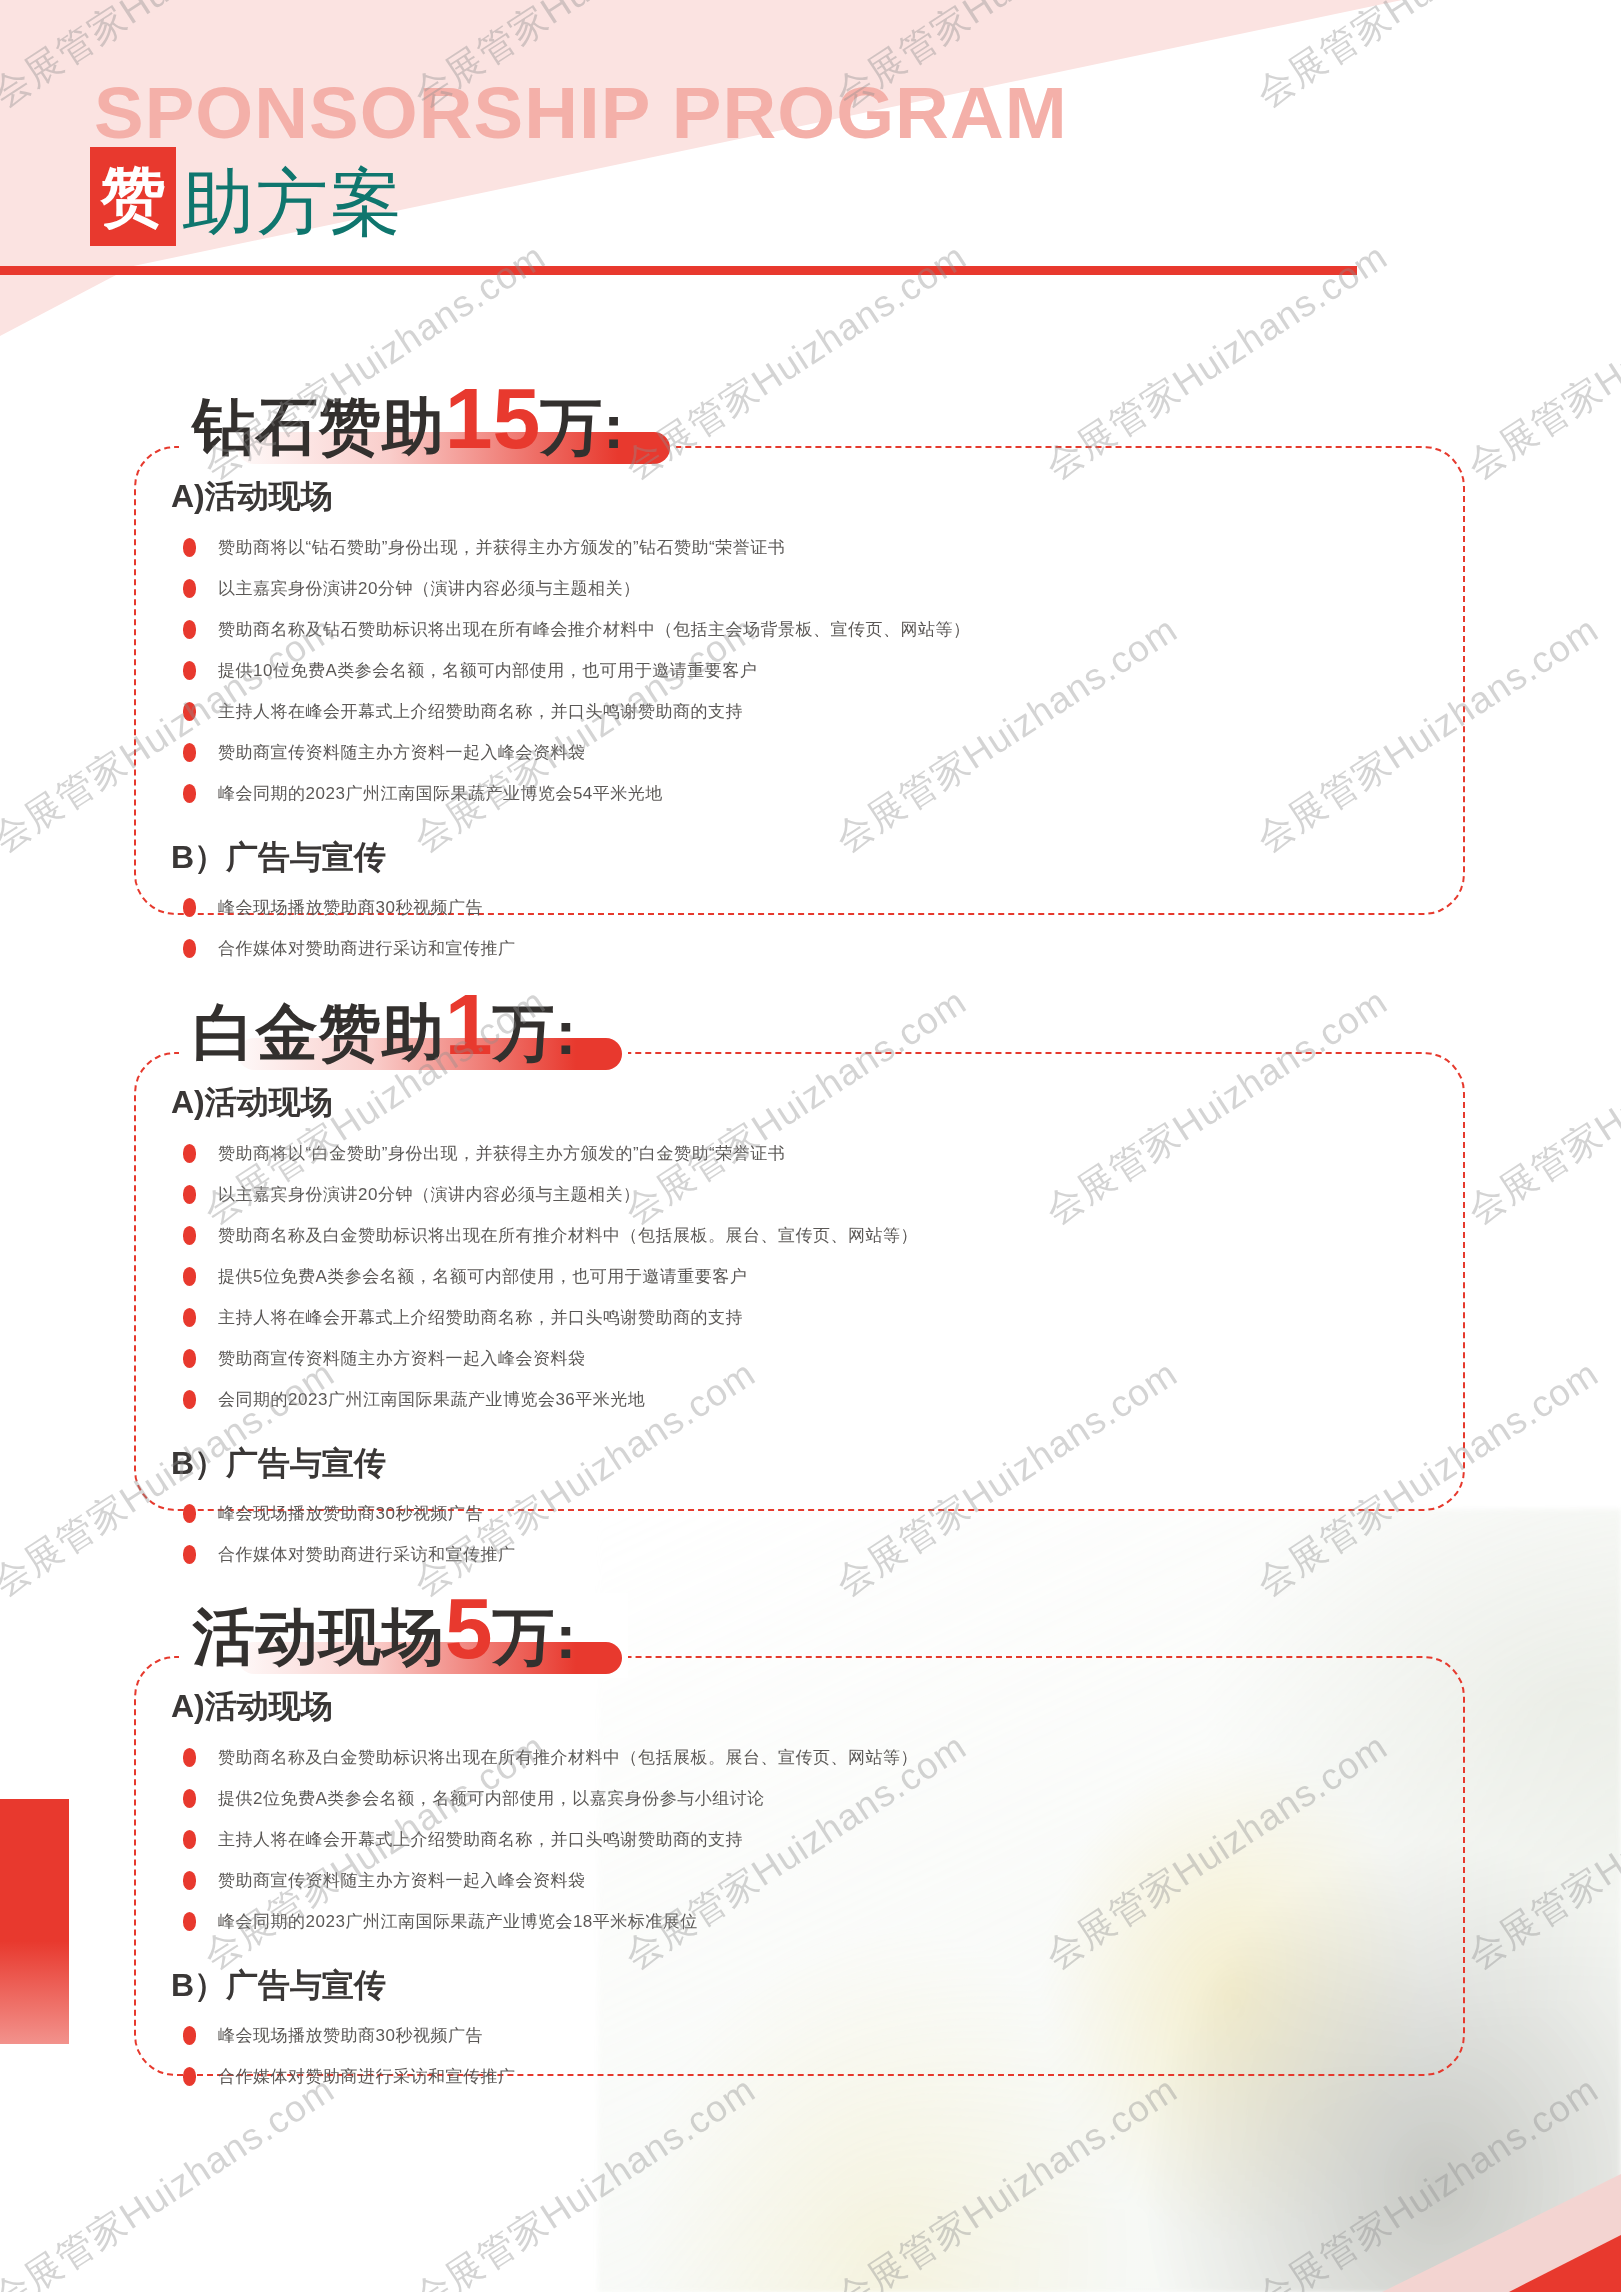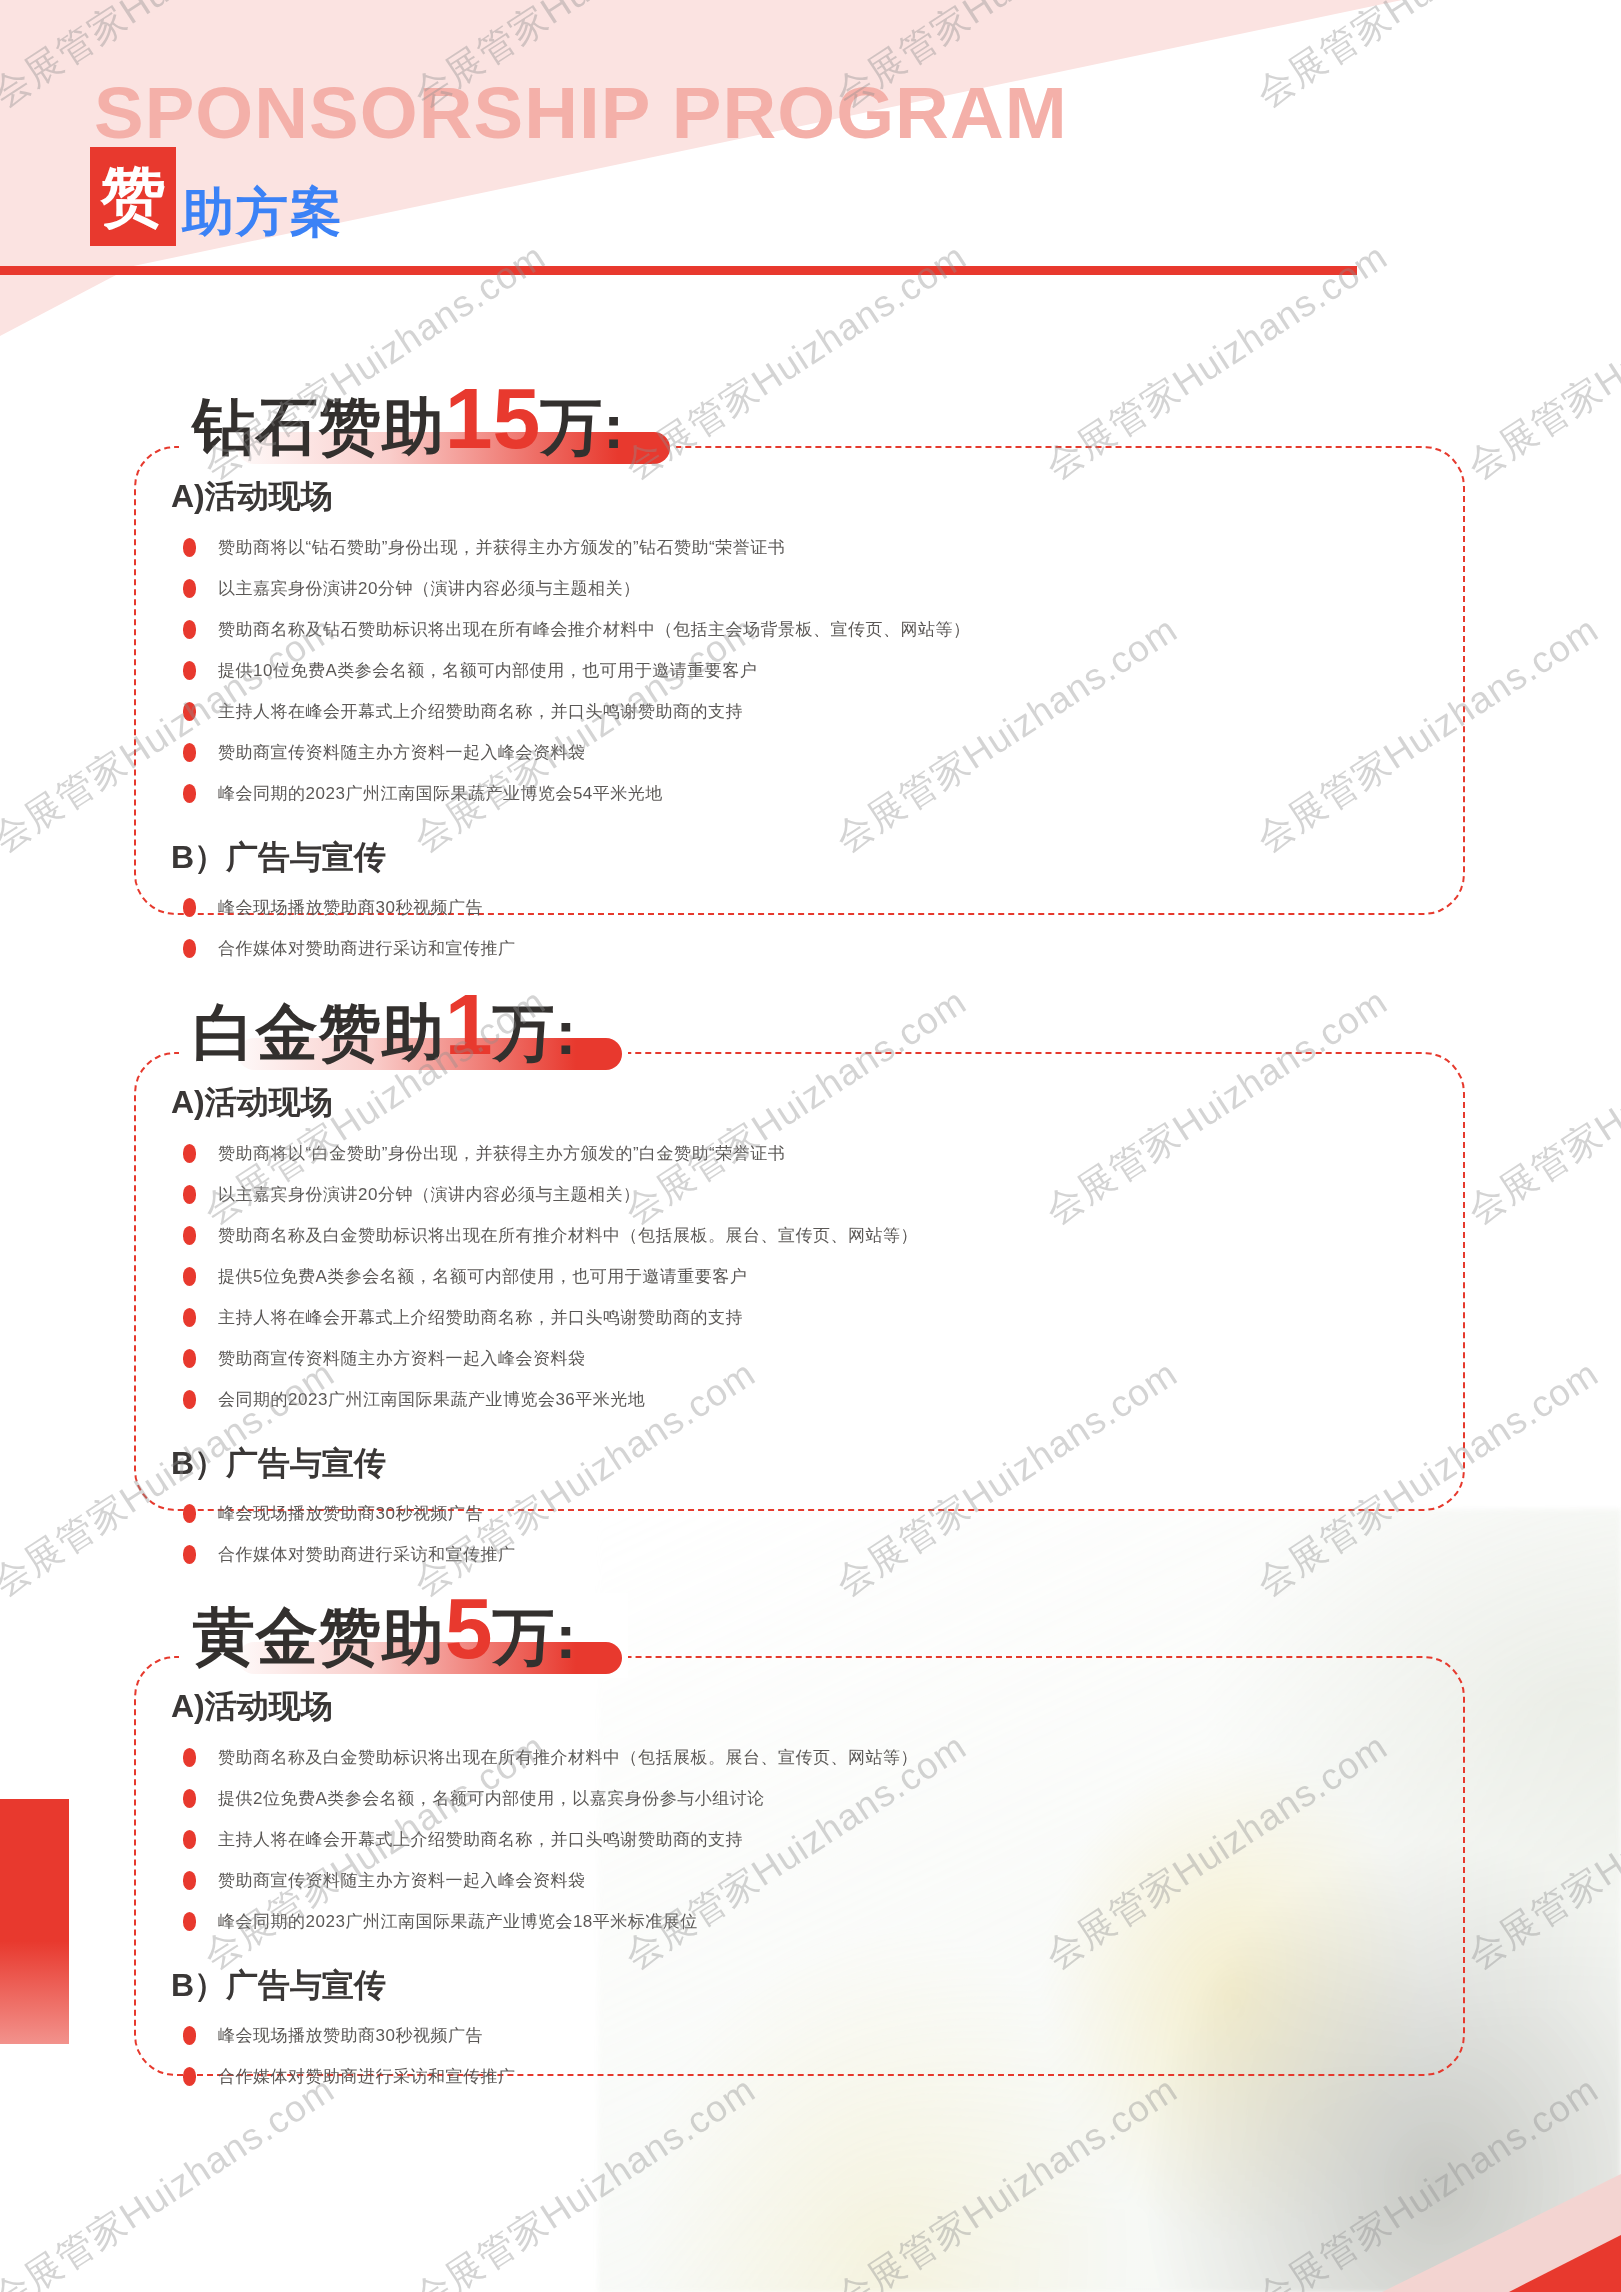--- a/index.html
+++ b/index.html
@@ -17,21 +17,21 @@
     clip-path:polygon(157px 314px,1621px 39px,1621px 314px);}
   .hdr-pink-left{position:absolute;top:275px;left:0;width:116px;height:61px;z-index:2;
     background:#fbe3e1;clip-path:polygon(0 0,100% 0,0 100%);}
   .hdr-word{position:absolute;top:71px;left:94px;z-index:3;
     font-size:73px;font-weight:bold;letter-spacing:1px;color:#f4b0a9;
     transform:scaleX(1.02);transform-origin:left;white-space:nowrap;}
   .hdr-title{position:absolute;top:147px;left:90px;z-index:4;display:flex;align-items:flex-end;}
   .hdr-badge{width:86px;height:99px;background:#e8392e;color:#ffffff;
     display:flex;align-items:center;justify-content:center;
     font-size:65px;font-weight:bold;}
-  .hdr-title-rest{font-size:52px;font-weight:bold;color:#3b82f6;line-height:1;
+  .hdr-title-rest{font-size:72px;font-weight:normal;color:#0f766e;line-height:1;
     margin-left:5.9px;margin-bottom:7.8px;letter-spacing:2px;}
   .hdr-rule{position:absolute;top:266px;left:0;width:1357px;height:8.8px;background:#e8392e;z-index:4;}
 
   
   .photo{position:absolute;left:598px;top:1509px;right:0;bottom:0;z-index:0;
     background:
       radial-gradient(421px 490px at 82% 86%, rgba(62,64,52,.60), rgba(62,64,52,0) 70%),
       radial-gradient(274px 353px at 62% 62%, rgba(224,196,70,.55), rgba(224,196,70,0) 70%),
       radial-gradient(353px 470px at 28% 95%, rgba(226,208,110,.40), rgba(226,208,110,0) 70%),
       radial-gradient(510px 412px at 95% 25%, rgba(140,152,118,.30), rgba(140,152,118,0) 72%),
@@ -196,21 +196,21 @@
             <span class="btxt">合作媒体对赞助商进行采访和宣传推广</span>
           </li>
         </ul>
     </div>
   </section>
 
   <section class="panel" style="top: 1656px; height: 420px;">
     <div class="panel-title">
       <div class="swoosh"></div>
       <div class="title-text">
-        <span class="t-black">黄金赞助</span>
+        <span class="t-black">活动现场</span>
         <span class="t-num">5</span>
         <span class="t-black">万:</span>
       </div>
     </div>
     <div class="panel-body">
       <div class="part-label">A)活动现场</div>
       <ul class="benefits">
           <li>
             <span class="dot"></span>
             <span class="btxt">赞助商名称及白金赞助标识将出现在所有推介材料中（包括展板。展台、宣传页、网站等）</span>

